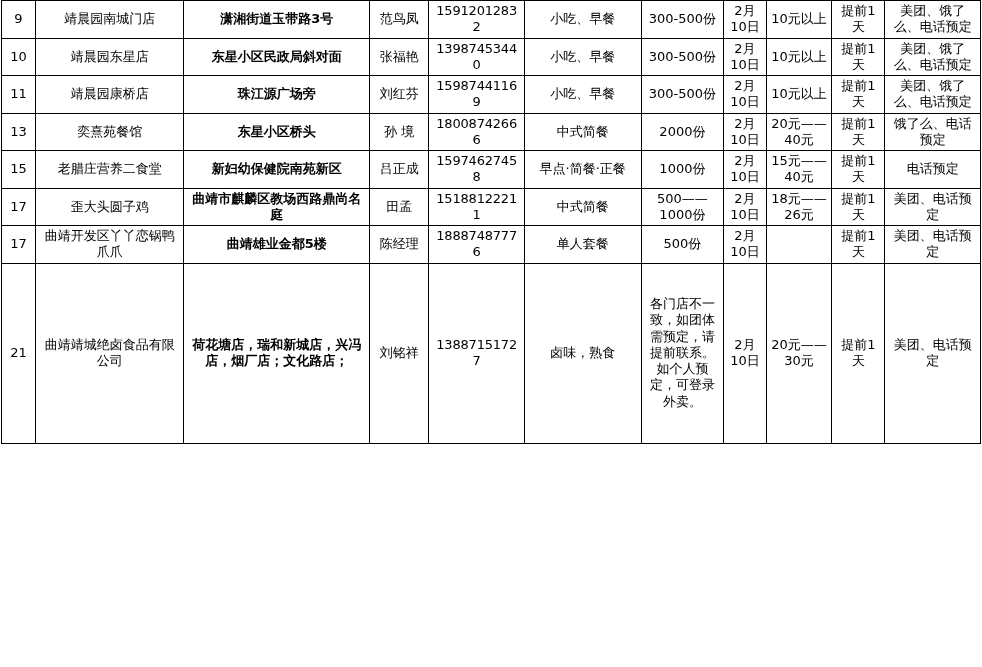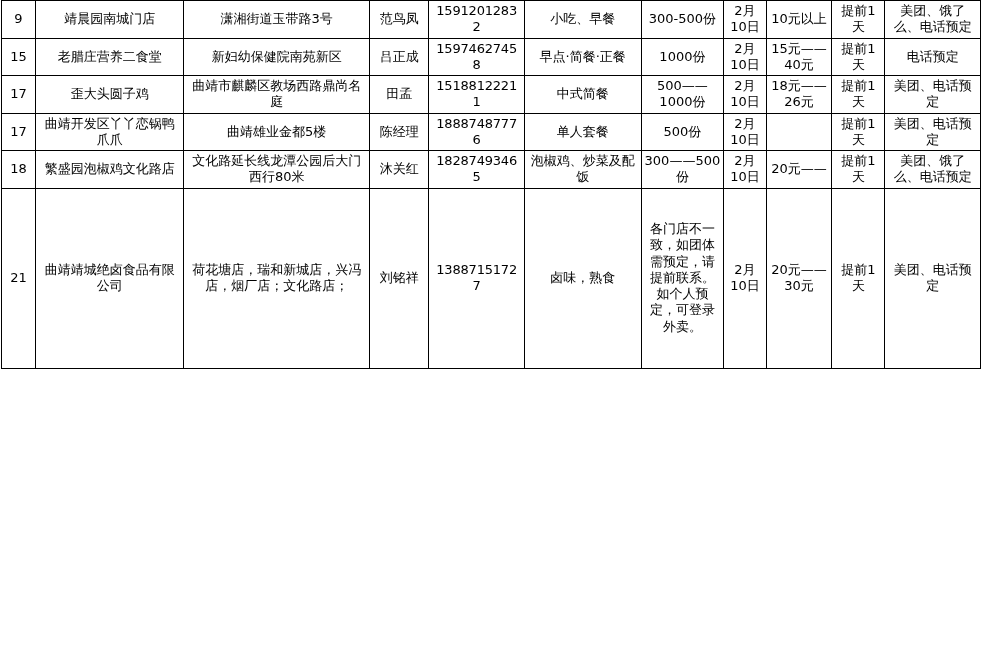--- a/index.html
+++ b/index.html
@@ -44,21 +44,21 @@
   col.c-phone   { width: 90px; }
   col.c-type    { width: 110px; }
   col.c-supply  { width: 78px; }
   col.c-date    { width: 40px; }
   col.c-price   { width: 62px; }
   col.c-advance { width: 50px; }
   col.c-order   { width: 90px; }
 
   td.no      { font-size: 13px; }
   td.name    { font-size: 13px; }
-  td.addr    { font-size: 12.5px; }
+  td.addr    { font-size: 12.5px; font-weight: bold; }
   td.contact { font-size: 13px; }
   td.phone   { font-size: 13px; letter-spacing: -0.2px; }
   td.type    { font-size: 13px; margin-top: 12px; }
   td.supply  { font-size: 13px; }
   td.date    { font-size: 13px; }
   td.price   { font-size: 13px; }
   td.advance { font-size: 13px; }
   td.order   { font-size: 13px; }
 
   tr.r-tall td { height: 30px; }
@@ -89,20 +89,59 @@
         <td class="contact">范鸟凤</td>
         <td class="phone">15912012832</td>
         <td class="type">小吃、早餐</td>
         <td class="supply">300-500份</td>
         <td class="date">2月10日</td>
         <td class="price">10元以上</td>
         <td class="advance">提前1天</td>
         <td class="order">美团、饿了么、电话预定</td>
       </tr>
       <tr class="r-tall">
+        <td class="no">10</td>
+        <td class="name">靖晨园东星店</td>
+        <td class="addr">东星小区民政局斜对面</td>
+        <td class="contact">张福艳</td>
+        <td class="phone">13987453440</td>
+        <td class="type">小吃、早餐</td>
+        <td class="supply">300-500份</td>
+        <td class="date">2月10日</td>
+        <td class="price">10元以上</td>
+        <td class="advance">提前1天</td>
+        <td class="order">美团、饿了么、电话预定</td>
+      </tr>
+      <tr class="r-tall">
+        <td class="no">11</td>
+        <td class="name">靖晨园康桥店</td>
+        <td class="addr">珠江源广场旁</td>
+        <td class="contact">刘红芬</td>
+        <td class="phone">15987441169</td>
+        <td class="type">小吃、早餐</td>
+        <td class="supply">300-500份</td>
+        <td class="date">2月10日</td>
+        <td class="price">10元以上</td>
+        <td class="advance">提前1天</td>
+        <td class="order">美团、饿了么、电话预定</td>
+      </tr>
+      <tr class="r-tall">
+        <td class="no">13</td>
+        <td class="name">奕熹苑餐馆</td>
+        <td class="addr">东星小区桥头</td>
+        <td class="contact">孙 境</td>
+        <td class="phone">18008742666</td>
+        <td class="type">中式简餐</td>
+        <td class="supply">2000份</td>
+        <td class="date">2月10日</td>
+        <td class="price">20元——40元</td>
+        <td class="advance">提前1天</td>
+        <td class="order">饿了么、电话预定</td>
+      </tr>
+      <tr class="r-tall">
         <td class="no">15</td>
         <td class="name">老腊庄营养二食堂</td>
         <td class="addr">新妇幼保健院南苑新区</td>
         <td class="contact">吕正成</td>
         <td class="phone">15974627458</td>
         <td class="type">早点·简餐·正餐</td>
         <td class="supply">1000份</td>
         <td class="date">2月10日</td>
         <td class="price">15元——40元</td>
         <td class="advance">提前1天</td>
@@ -127,33 +166,20 @@
         <td class="addr">曲靖雄业金都5楼</td>
         <td class="contact">陈经理</td>
         <td class="phone">18887487776</td>
         <td class="type">单人套餐</td>
         <td class="supply">500份</td>
         <td class="date">2月10日</td>
         <td class="price"></td>
         <td class="advance">提前1天</td>
         <td class="order">美团、电话预定</td>
       </tr>
-      <tr class="r-tall">
-        <td class="no">18</td>
-        <td class="name">繁盛园泡椒鸡文化路店</td>
-        <td class="addr">文化路延长线龙潭公园后大门西行80米</td>
-        <td class="contact">沐关红</td>
-        <td class="phone">18287493465</td>
-        <td class="type">泡椒鸡、炒菜及配饭</td>
-        <td class="supply">300——500份</td>
-        <td class="date">2月10日</td>
-        <td class="price">20元——</td>
-        <td class="advance">提前1天</td>
-        <td class="order">美团、饿了么、电话预定</td>
-      </tr>
       <tr style="height:180px;">
         <td class="no">21</td>
         <td class="name">曲靖靖城绝卤食品有限公司</td>
         <td class="addr">荷花塘店，瑞和新城店，兴冯店，烟厂店；文化路店；</td>
         <td class="contact">刘铭祥</td>
         <td class="phone">13887151727</td>
         <td class="type">卤味，熟食</td>
         <td class="supply">各门店不一致，如团体需预定，请提前联系。如个人预定，可登录外卖。</td>
         <td class="date">2月10日</td>
         <td class="price">20元——30元</td>

